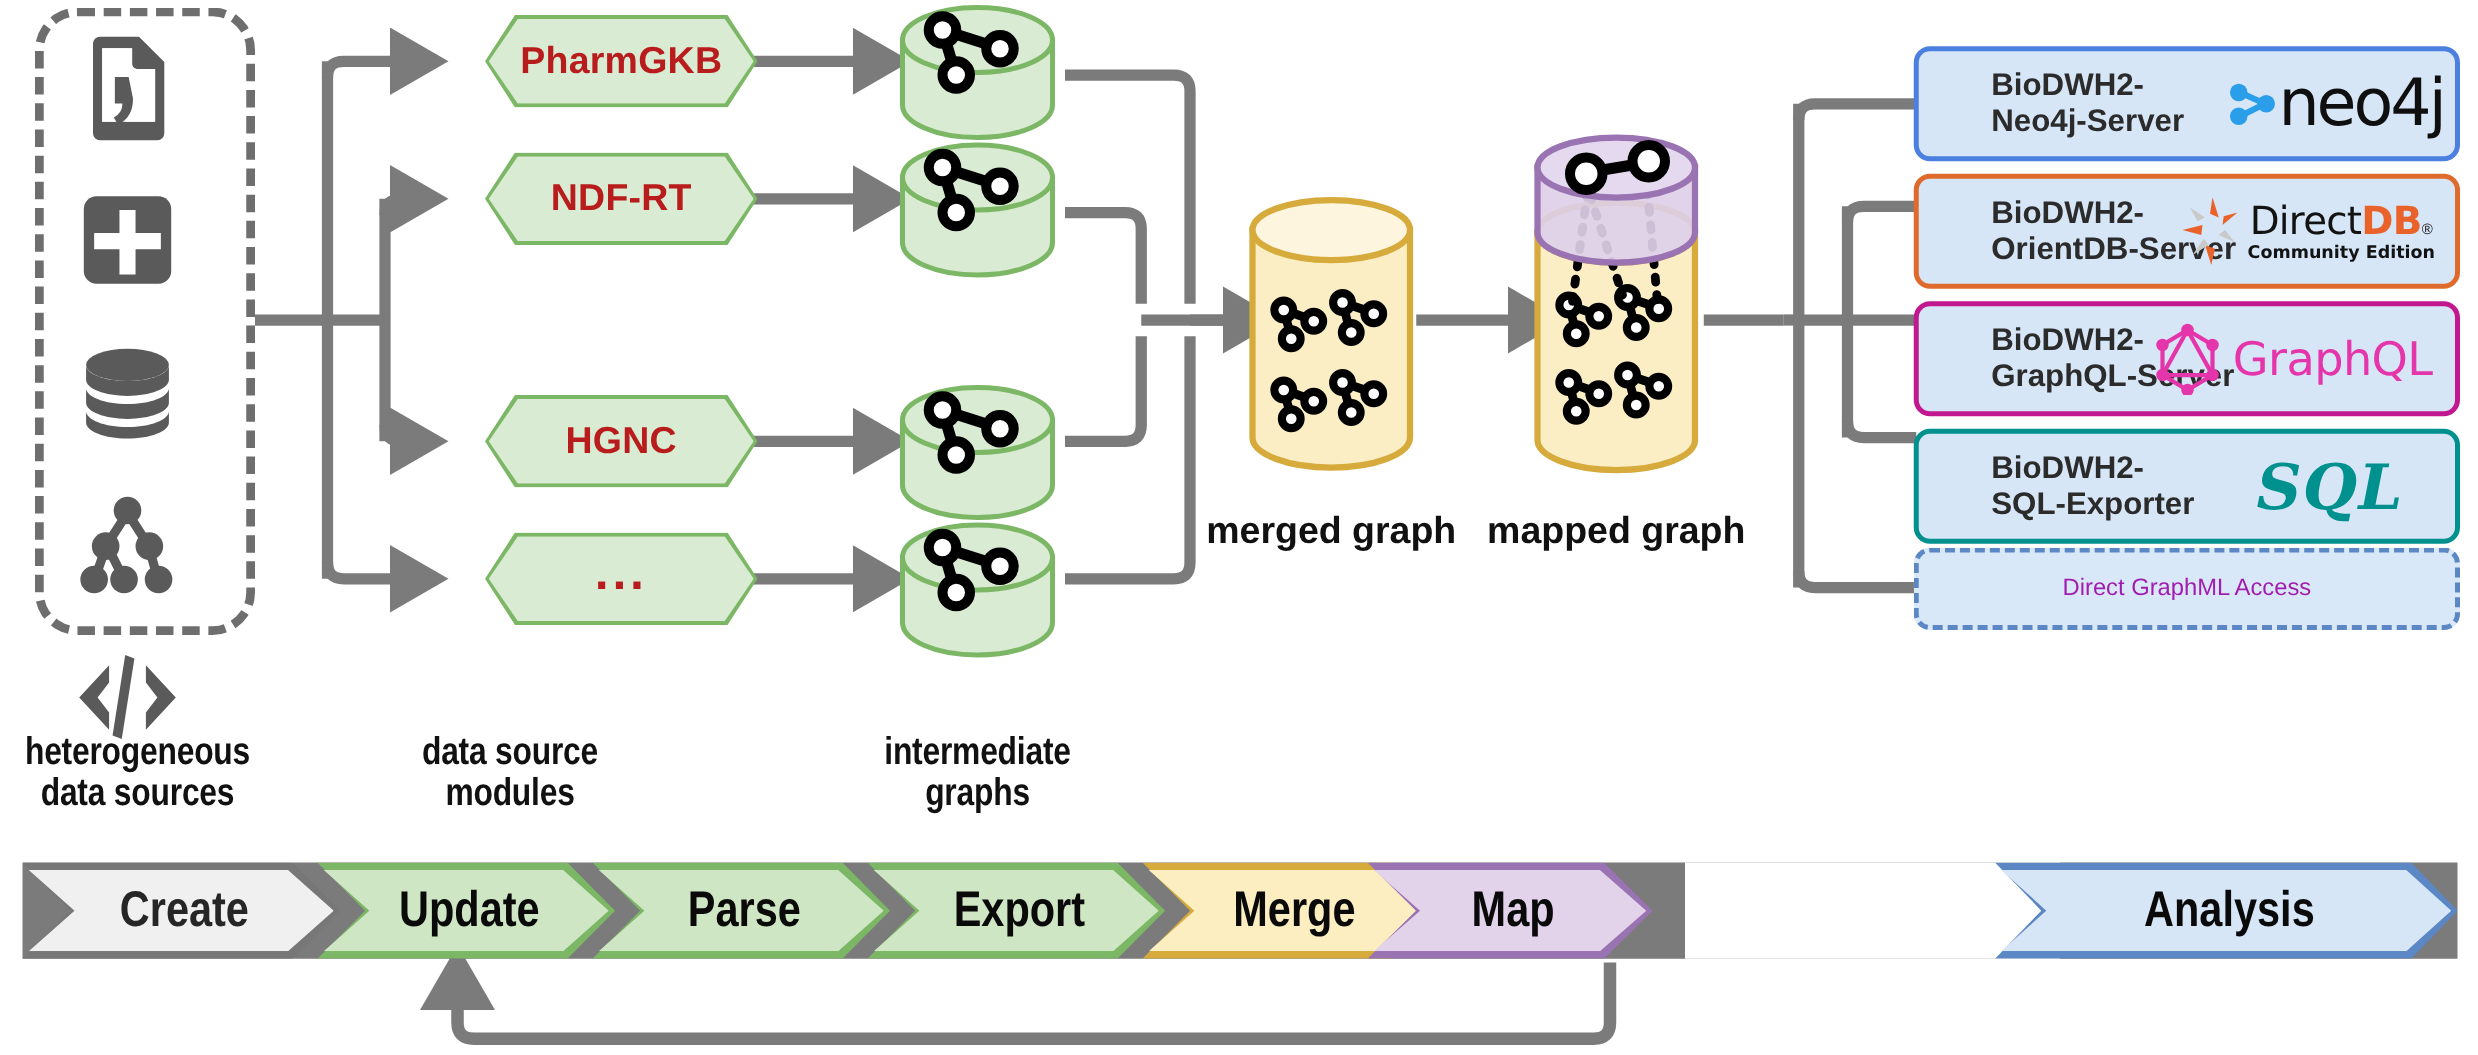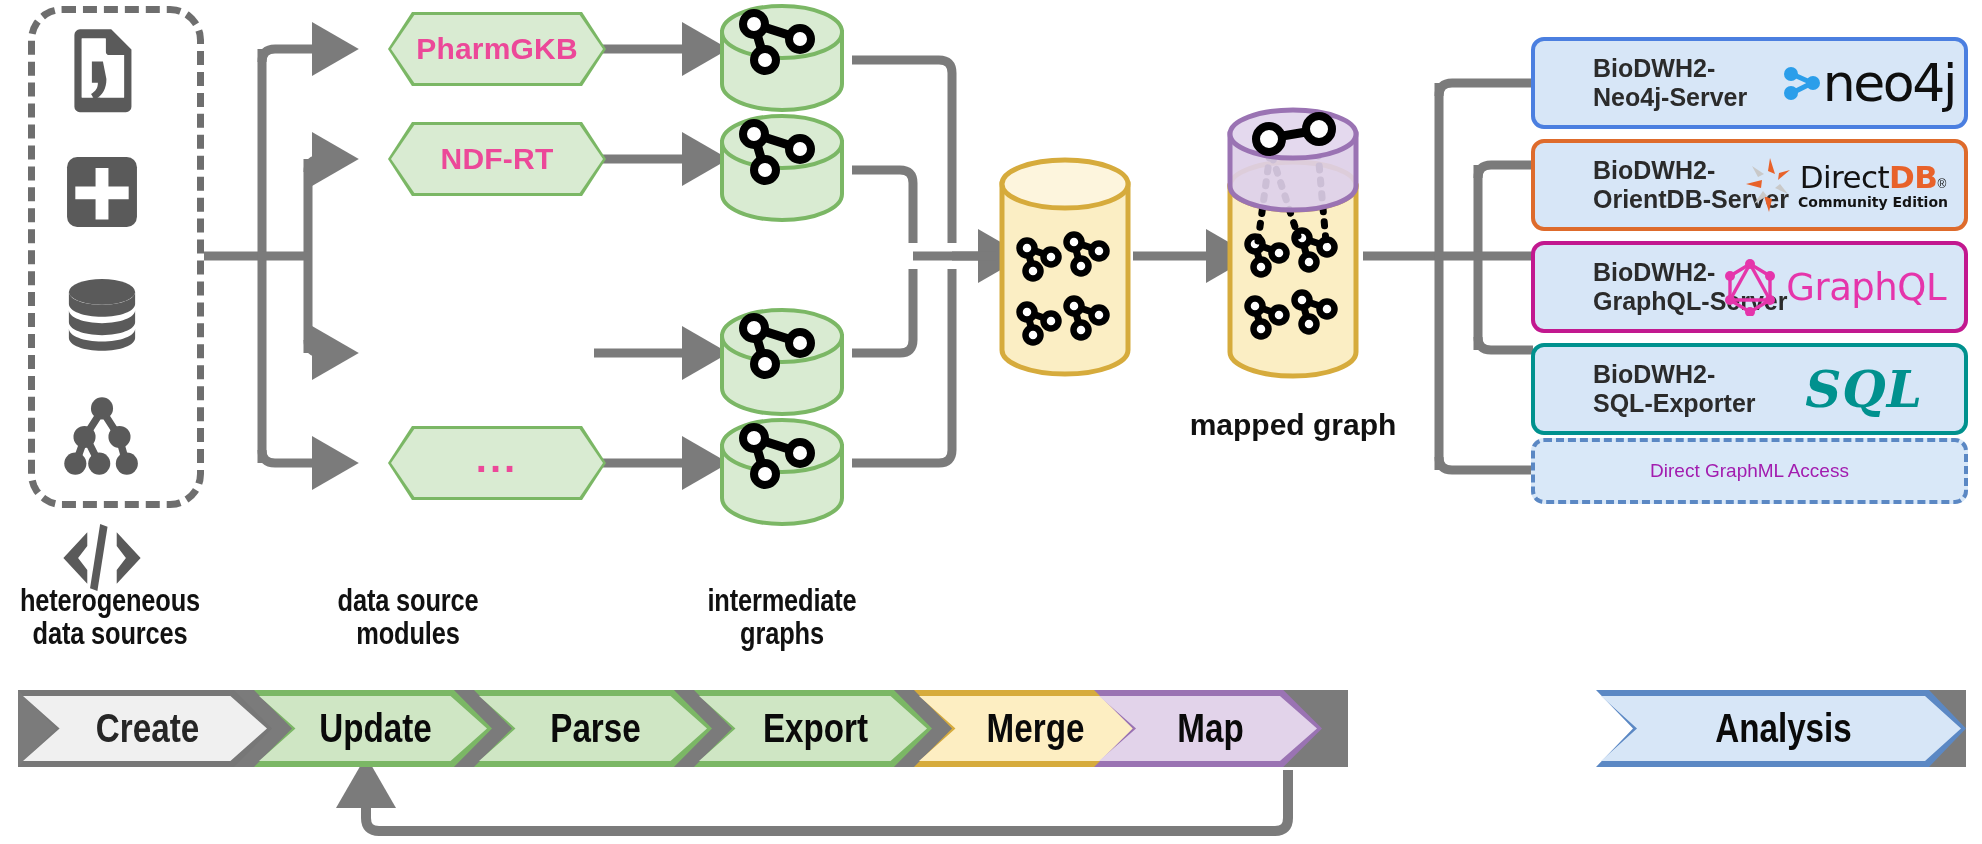--- a/index.html
+++ b/index.html
@@ -62,21 +62,21 @@
     clip-path: polygon(11% 0%, 89% 0%, 100% 50%, 89% 100%, 11% 100%, 0% 50%);
   }
   .hex-label {
     position: absolute;
     inset: 0;
     display: flex;
     align-items: center;
     justify-content: center;
     font-size: 30px;
     font-weight: 700;
-    color: #ec4899;
+    color: #b91c1c;
     letter-spacing: 0.2px;
   }
   .hex-label.dots { font-size: 40px; letter-spacing: 3px; padding-bottom: 10px; }
 
   
   .cyl { position: absolute; }
   .cyl svg { display: block; overflow: visible; }
 
   
   .caption {
@@ -353,20 +353,25 @@
 
   <div class="hex-wrap" style="left:388px; top:12px">
     <div class="hex-border"></div>
     <div class="hex-fill"></div>
     <div class="hex-label">PharmGKB</div>
   </div>
   <div class="hex-wrap" style="left:388px; top:122px">
     <div class="hex-border"></div>
     <div class="hex-fill"></div>
     <div class="hex-label">NDF-RT</div>
+  </div>
+  <div class="hex-wrap" style="left:388px; top:316px">
+    <div class="hex-border"></div>
+    <div class="hex-fill"></div>
+    <div class="hex-label">HGNC</div>
   </div>
   <div class="hex-wrap" style="left:388px; top:426px">
     <div class="hex-border"></div>
     <div class="hex-fill"></div>
     <div class="hex-label dots">...</div>
   </div>
 
   <div class="caption" style="left:268px; top:584px; width:280px;">data source
 modules</div>
 
@@ -460,20 +465,22 @@
           <circle cx="87" cy="106" r="7.5"></circle>
         <circle cx="33" cy="152" r="7.5"></circle>
           <circle cx="57" cy="161" r="7.5"></circle>
           <circle cx="39" cy="175" r="7.5"></circle>
         <circle cx="80" cy="146" r="7.5"></circle>
           <circle cx="105" cy="155" r="7.5"></circle>
           <circle cx="87" cy="170" r="7.5"></circle>
       </g>
     </svg>
   </div>
+  <div class="caption-wide" style="left:945px; top:408px; width:240px;">merged
+graph</div>
 
   <div class="cyl" style="left:1222px; top:108px">
     <svg width="142" height="272" viewBox="0 0 142 272">
 
       <path d="M8,78 v166 a63,24 0 0 0 126,0 v-166 z" fill="#fbeec4" stroke="#d6ab3c" stroke-width="5"></path>
       <ellipse cx="71" cy="78" rx="63" ry="24" fill="#fdf5dd" stroke="#d6ab3c" stroke-width="5"></ellipse>
 
       <g stroke="#000" stroke-width="7" stroke-linecap="round" fill="none">
         <line x1="33" y1="136" x2="56" y2="144"></line>
           <line x1="33" y1="136" x2="39" y2="158"></line>

